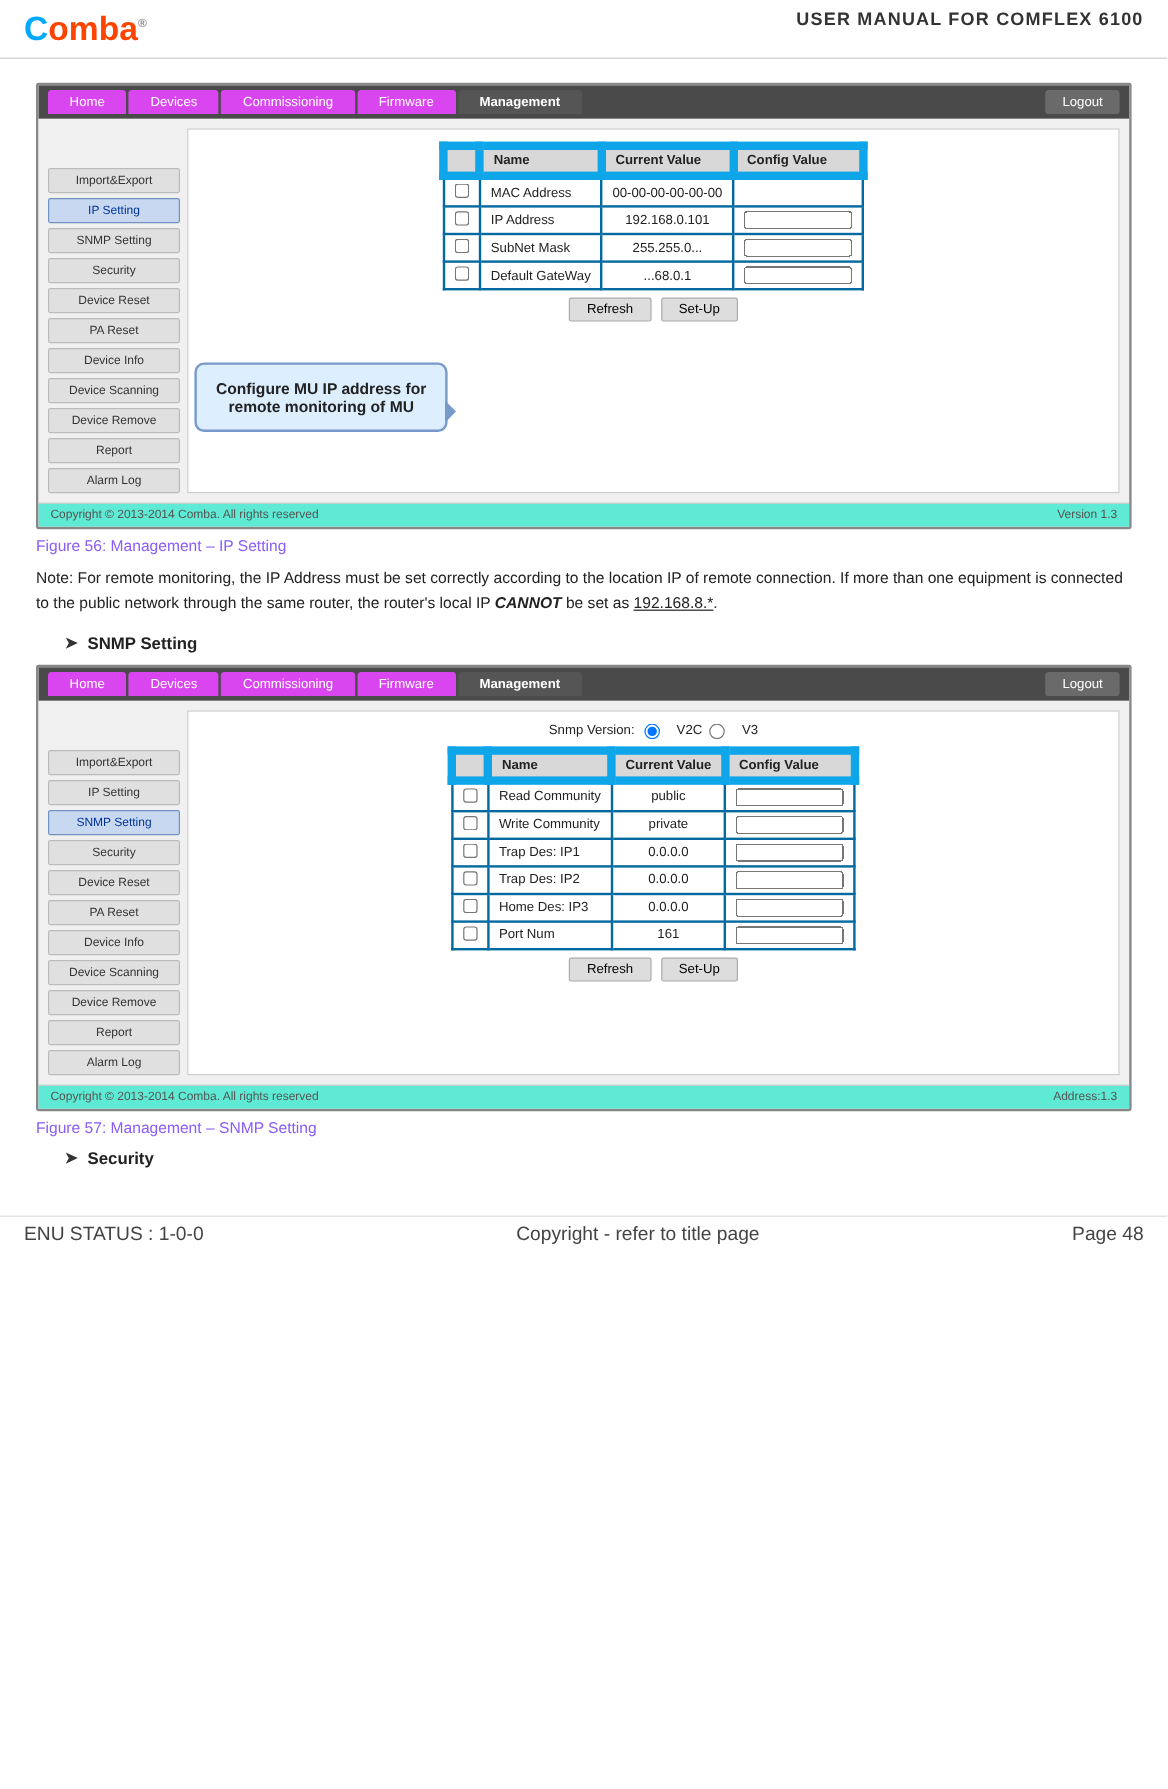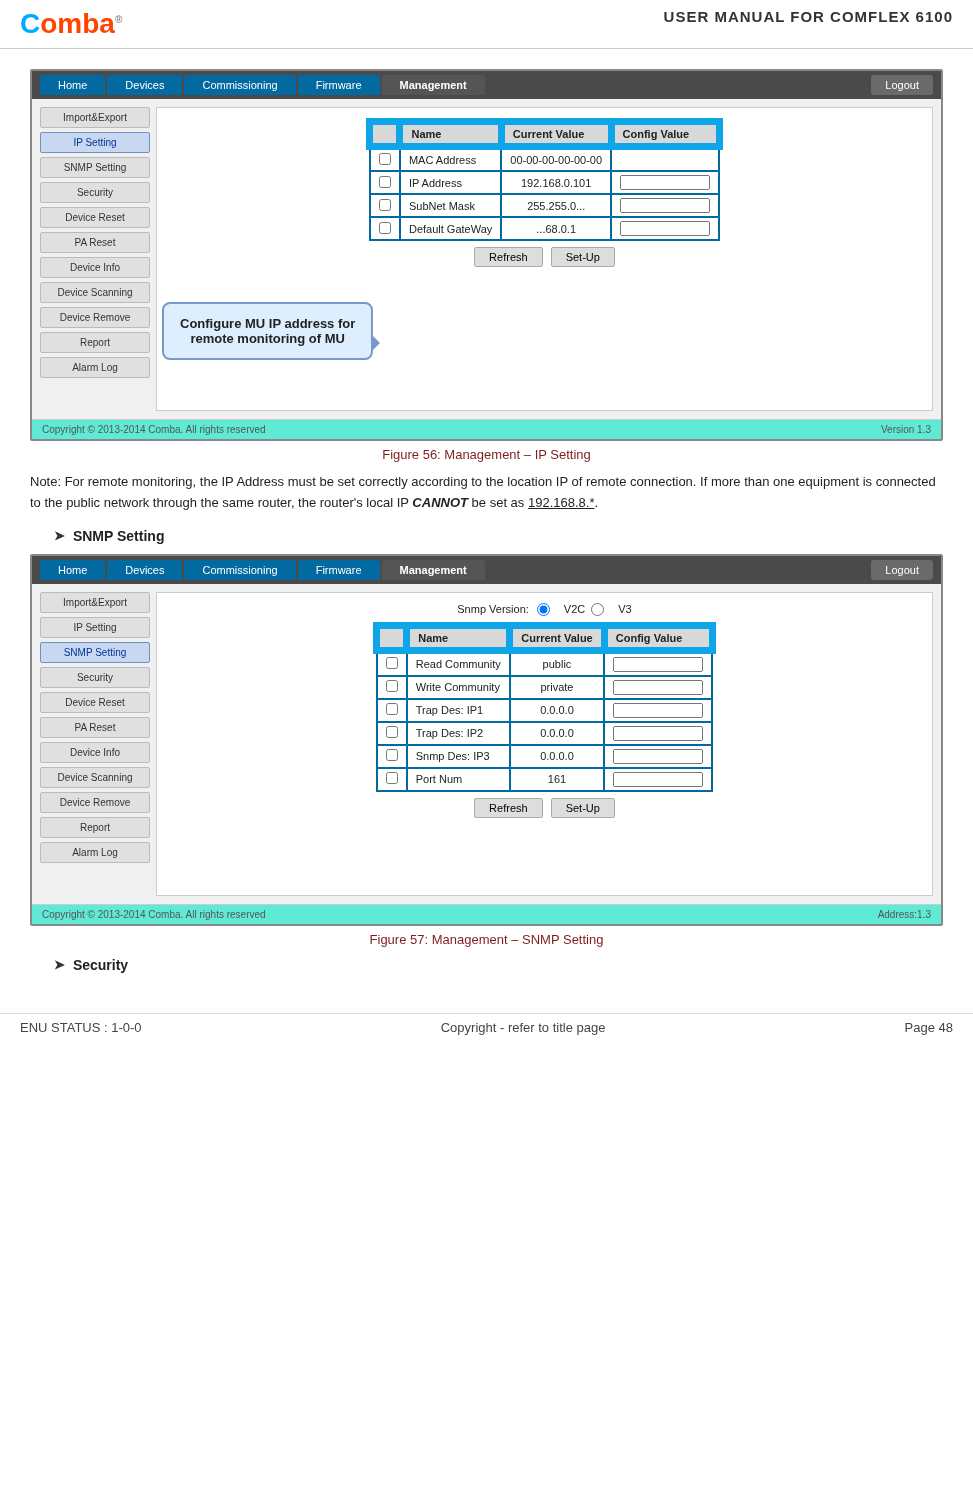--- a/index.html
+++ b/index.html
@@ -56,21 +56,21 @@
     .nav-bar {
       display: flex;
       background: #4a4a4a;
       padding: 4px 8px;
       gap: 2px;
     }
     .nav-item {
       padding: 4px 18px;
       font-size: 11px;
       color: #fff;
-      background: #0369a1;
+      background: #d946ef;
       cursor: pointer;
       border-radius: 3px 3px 0 0;
     }
     .nav-item.highlighted {
       background: #555;
       font-weight: bold;
     }
     .nav-logout {
       margin-left: auto;
       padding: 4px 14px;
@@ -89,20 +89,21 @@
       padding: 8px;
       gap: 6px;
     }
 
     
     .sidebar {
       display: flex;
       flex-direction: column;
       gap: 4px;
       min-width: 110px;
+      justify-content: flex-end;
     }
     .sidebar-btn {
       background: #e0e0e0;
       border: 1px solid #bbb;
       padding: 4px 8px;
       font-size: 10px;
       text-align: center;
       cursor: pointer;
       border-radius: 2px;
       color: #333;
@@ -192,23 +193,22 @@
       border-top: 1px solid #ccc;
       font-size: 10px;
       color: #555;
       padding: 4px 10px;
       display: flex;
       justify-content: space-between;
     }
 
     
     .figure-caption {
-      text-align: center;
       font-size: 13px;
-      color: #7f1d1d;
+      color: #8b5cf6;
       margin: 4px 0 10px 0;
     }
 
     
     .note-text {
       font-size: 13px;
       color: #222;
       margin: 6px 0 14px 0;
       line-height: 1.6;
     }
@@ -250,21 +250,21 @@
       align-items: center;
       gap: 14px;
       font-size: 11px;
     }
 
     
     .page-footer {
       display: flex;
       justify-content: space-between;
       padding: 6px 20px;
-      font-size: 13px;
+      font-size: 16px;
       color: #444;
       border-top: 1px solid #ddd;
       margin-top: 10px;
     }
   </style>
 </head>
 <body>
 
 <div class="page-header">
   <div class="logo">
@@ -436,21 +436,21 @@
               <td><input type="text" style="width: 90px; font-size: 10px;"></td>
             </tr>
             <tr>
               <td><input type="checkbox" style=""></td>
               <td class="name-col">Trap Des: IP2</td>
               <td>0.0.0.0</td>
               <td><input type="text" style="width: 90px; font-size: 10px;"></td>
             </tr>
             <tr>
               <td><input type="checkbox" style=""></td>
-              <td class="name-col">Snmp Des: IP3</td>
+              <td class="name-col">Home Des: IP3</td>
               <td>0.0.0.0</td>
               <td><input type="text" style="width: 90px; font-size: 10px;"></td>
             </tr>
             <tr>
               <td><input type="checkbox" style=""></td>
               <td class="name-col">Port Num</td>
               <td>161</td>
               <td><input type="text" style="width: 90px; font-size: 10px;"></td>
             </tr>
           </tbody>

